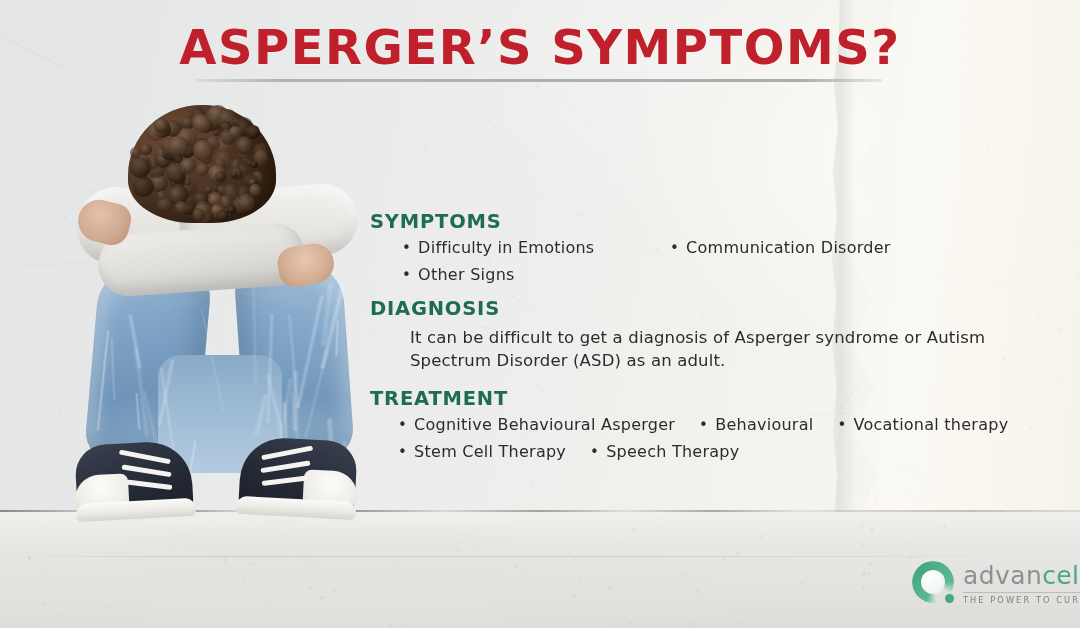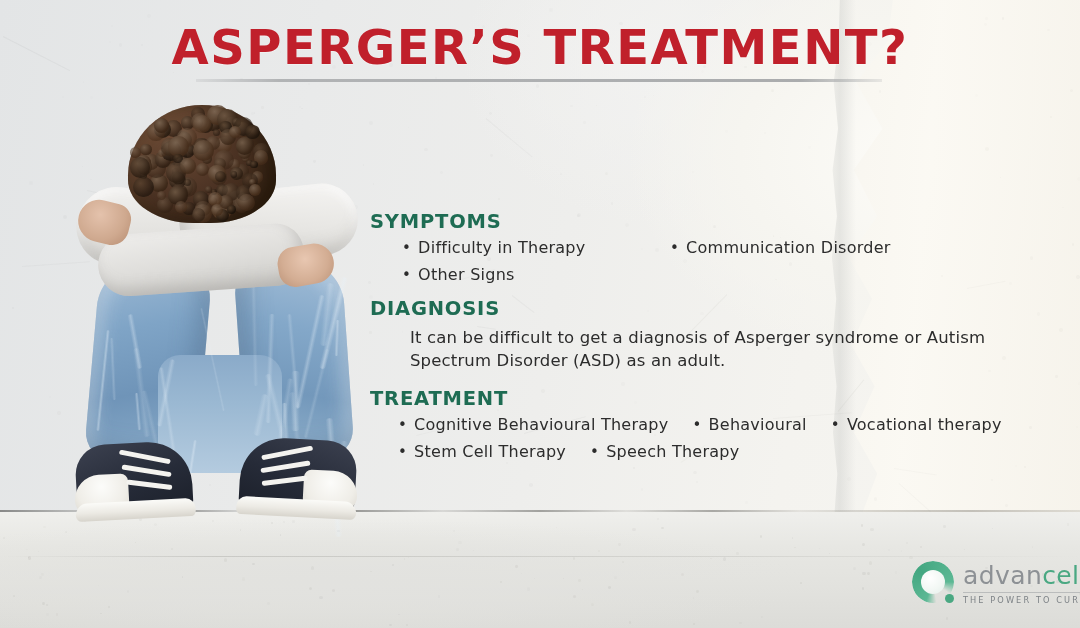--- a/index.html
+++ b/index.html
@@ -740,49 +740,49 @@
     <div class="shoe-r">
       <div class="toecap" style="position:absolute;right:-2px;top:30px;width:54px;height:40px;border-radius:8px 26px 16px 12px;"></div>
       <div class="sole" style="position:absolute;left:-2px;bottom:-4px;width:120px;height:18px;border-radius:20px 24px 12px 10px;"></div>
       <div class="lace" style="left:20px;top:12px;width:52px;height:5px;transform:rotate(-14deg);"></div>
       <div class="lace" style="left:20px;top:26px;width:50px;height:5px;transform:rotate(-12deg);"></div>
       <div class="lace" style="left:22px;top:40px;width:46px;height:5px;transform:rotate(-10deg);"></div>
     </div>
   </div>
 
   <div class="title-wrap">
-    <div class="title">ASPERGER’S TREATMENT?</div>
+    <div class="title">ASPERGER’S SYMPTOMS?</div>
   </div>
   <div class="title-rule"></div>
 
   <div id="content">
 
     <div class="section sec-symptoms">
       <div class="sec-head">SYMPTOMS</div>
       <div class="bullets">
         <div class="brow">
-          <span class="bullet b-col1"><span class="dot">•</span><span>Difficulty in Therapy</span></span>
+          <span class="bullet b-col1"><span class="dot">•</span><span>Difficulty in Emotions</span></span>
           <span class="bullet"><span class="dot">•</span><span>Communication Disorder</span></span>
         </div>
         <div class="brow">
           <span class="bullet"><span class="dot">•</span><span>Other Signs</span></span>
         </div>
       </div>
     </div>
 
     <div class="section sec-diagnosis" style="margin-top:12px;">
       <div class="sec-head">DIAGNOSIS</div>
       <div class="para">It can be difficult to get a diagnosis of Asperger syndrome or Autism Spectrum Disorder (ASD) as an adult.</div>
     </div>
 
     <div class="section sec-treatment" style="margin-top:14px;">
       <div class="sec-head">TREATMENT</div>
       <div class="bullets">
         <div class="brow">
-          <span class="bullet"><span class="dot">•</span><span>Cognitive Behavioural Therapy</span></span>
+          <span class="bullet"><span class="dot">•</span><span>Cognitive Behavioural Asperger</span></span>
           <span class="bullet"><span class="dot">•</span><span>Behavioural</span></span>
           <span class="bullet"><span class="dot">•</span><span>Vocational therapy</span></span>
         </div>
         <div class="brow">
           <span class="bullet"><span class="dot">•</span><span>Stem Cell Therapy</span></span>
           <span class="bullet"><span class="dot">•</span><span>Speech Therapy</span></span>
         </div>
       </div>
     </div>
   </div>

